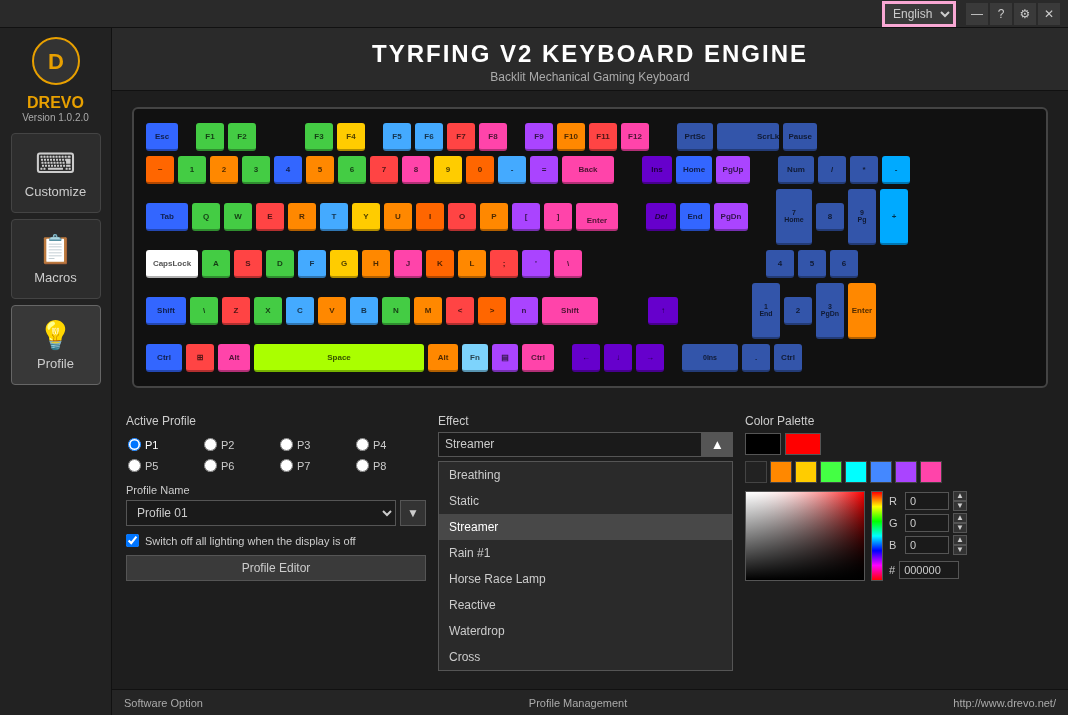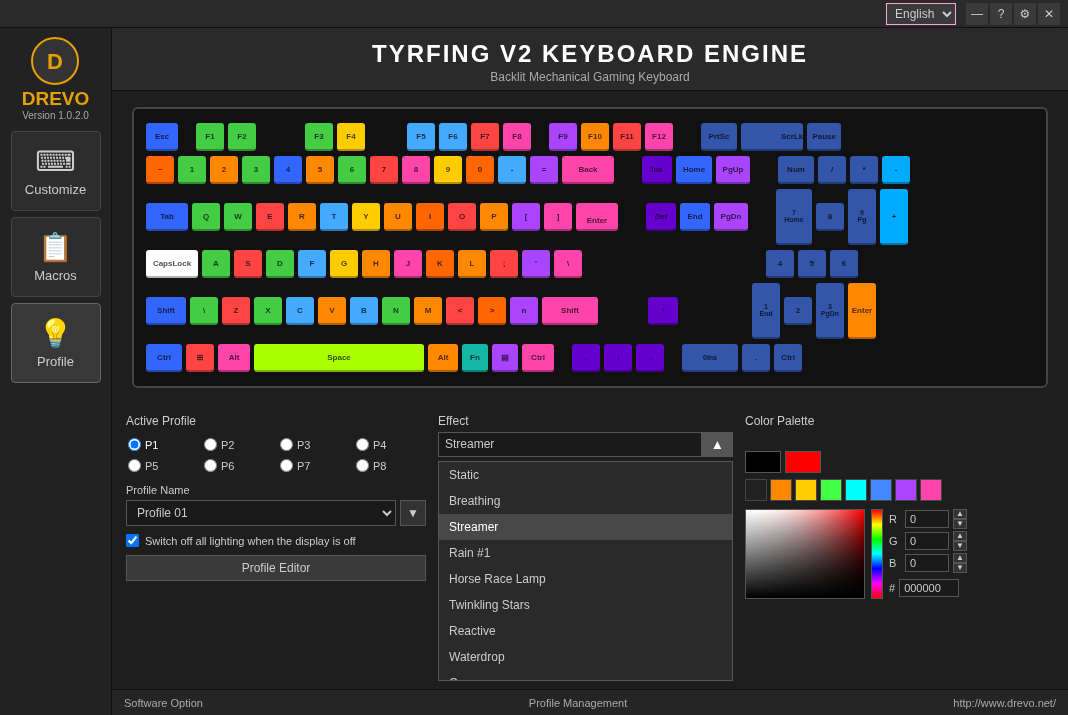--- a/index.html
+++ b/index.html
@@ -19,21 +19,21 @@
       height: 28px;
       background: #2a2a2a;
       display: flex;
       align-items: center;
       justify-content: flex-end;
       padding: 0 8px;
       border-bottom: 1px solid #111;
     }
     #lang-select {
       background: #3a3a3a;
-      border: 1px solid #f9a8d4;
+      border: 3px solid #f9a8d4;
       color: #ccc;
       padding: 2px 4px;
       font-size: 12px;
       margin-right: 8px;
     }
     .titlebar-btn {
       width: 22px;
       height: 22px;
       background: #3a3a3a;
       border: none;
@@ -65,23 +65,23 @@
       flex-direction: column;
       align-items: center;
       margin-bottom: 10px;
     }
     .logo-icon {
       width: 50px;
       height: 50px;
     }
     #logo-name {
       color: #e8a000;
-      font-size: 19px;
+      font-size: 16px;
       font-weight: bold;
-      margin-top: 2px;
+      margin-top: 8px;
     }
     #logo-version {
       color: #aaa;
       font-size: 10px;
     }
     .sidebar-item {
       width: 90px;
       height: 80px;
       background: #2d2d2d;
       border: 1px solid #444;
@@ -291,21 +291,21 @@
     }
     .effect-item.selected { background: #484848; color: #fff; }
 
     
     #color-panel {
       flex: 1;
     }
     .color-title {
       color: #ccc;
       font-size: 12px;
-      margin-bottom: 23px;
+      margin-bottom: 5px;
     }
     .color-swatches-row {
       display: flex;
       gap: 4px;
       margin-bottom: 6px;
       align-items: center;
     }
     .color-swatch {
       width: 36px;
       height: 22px;
@@ -461,21 +461,21 @@
       <div id="keyboard-container">
 
         <div class="key-row">
           <div class="key" style="background:#3366ff;min-width:32px;">Esc</div>
           <div class="key-gap"></div>
           <div class="key" style="background:#44cc44;">F1</div>
           <div class="key" style="background:#44cc44;">F2</div>
           <div class="key" style="background:#44cc44;margin-left:45px;">F3</div>
           <div class="key" style="background:#ffcc00;">F4</div>
           <div class="key-gap"></div>
-          <div class="key" style="background:#44aaff;margin-left:24px;">F5</div>
+          <div class="key" style="background:#44aaff;">F5</div>
           <div class="key" style="background:#44aaff;">F6</div>
           <div class="key" style="background:#ff4444;">F7</div>
           <div class="key" style="background:#ff44aa;">F8</div>
           <div class="key-gap"></div>
           <div class="key" style="background:#aa44ff;">F9</div>
           <div class="key" style="background:#ff8800;">F10</div>
           <div class="key" style="background:#ff4444;">F11</div>
           <div class="key" style="background:#ff44aa;">F12</div>
           <div class="key-gap-large"></div>
           <div class="key" style="background:#3355aa;min-width:36px;">PrtSc</div>
@@ -594,21 +594,21 @@
             </div>
           <div class="key" style="background:#ff8800;height:56px;">Enter</div>
         </div>
 
         <div class="key-row">
           <div class="key" style="background:#3366ff;min-width:36px;">Ctrl</div>
           <div class="key" style="background:#ff4444;min-width:28px;">⊞</div>
           <div class="key" style="background:#ff44aa;min-width:32px;">Alt</div>
           <div class="key" style="background:#aaff00;min-width:170px;">Space</div>
           <div class="key" style="background:#ff8800;min-width:30px;">Alt</div>
-          <div class="key" style="background:#14b8a6;min-width:26px;">Fn</div>
+          <div class="key" style="background:#7dd3fc;min-width:26px;">Fn</div>
           <div class="key" style="background:#aa44ff;min-width:26px;">▤</div>
           <div class="key" style="background:#ff44aa;min-width:32px;">Ctrl</div>
           <div class="key-gap-large" style="width:10px;"></div>
           <div class="key" style="background:#6600cc;min-width:28px;">←</div>
           <div class="key" style="background:#6600cc;min-width:28px;">↓</div>
           <div class="key" style="background:#6600cc;min-width:28px;">→</div>
           <div class="key-gap-large" style="width:10px;"></div>
           <div class="key" style="background:#3355aa;min-width:56px;font-size:7px;">
               <span>0</span>
               <span> Ins</span>
@@ -647,26 +647,25 @@
         <button class="profile-editor-btn">Profile Editor</button>
       </div>
 
       <div id="effect-panel">
         <div class="effect-header">Effect</div>
         <div class="effect-dropdown-row">
           <div class="effect-display">Streamer</div>
           <button class="effect-dropdown-arrow">▲</button>
         </div>
         <div class="effect-list">
+          <div class="effect-item">Breathing</div>
           <div class="effect-item">Static</div>
-          <div class="effect-item">Breathing</div>
           <div class="effect-item selected">Streamer</div>
           <div class="effect-item">Rain #1</div>
           <div class="effect-item">Horse Race Lamp</div>
-          <div class="effect-item">Twinkling Stars</div>
           <div class="effect-item">Reactive</div>
           <div class="effect-item">Waterdrop</div>
           <div class="effect-item">Cross</div>
 
         </div>
       </div>
 
       <div id="color-panel">
         <div class="color-title">Color Palette</div>
         <div class="color-swatches-row">

